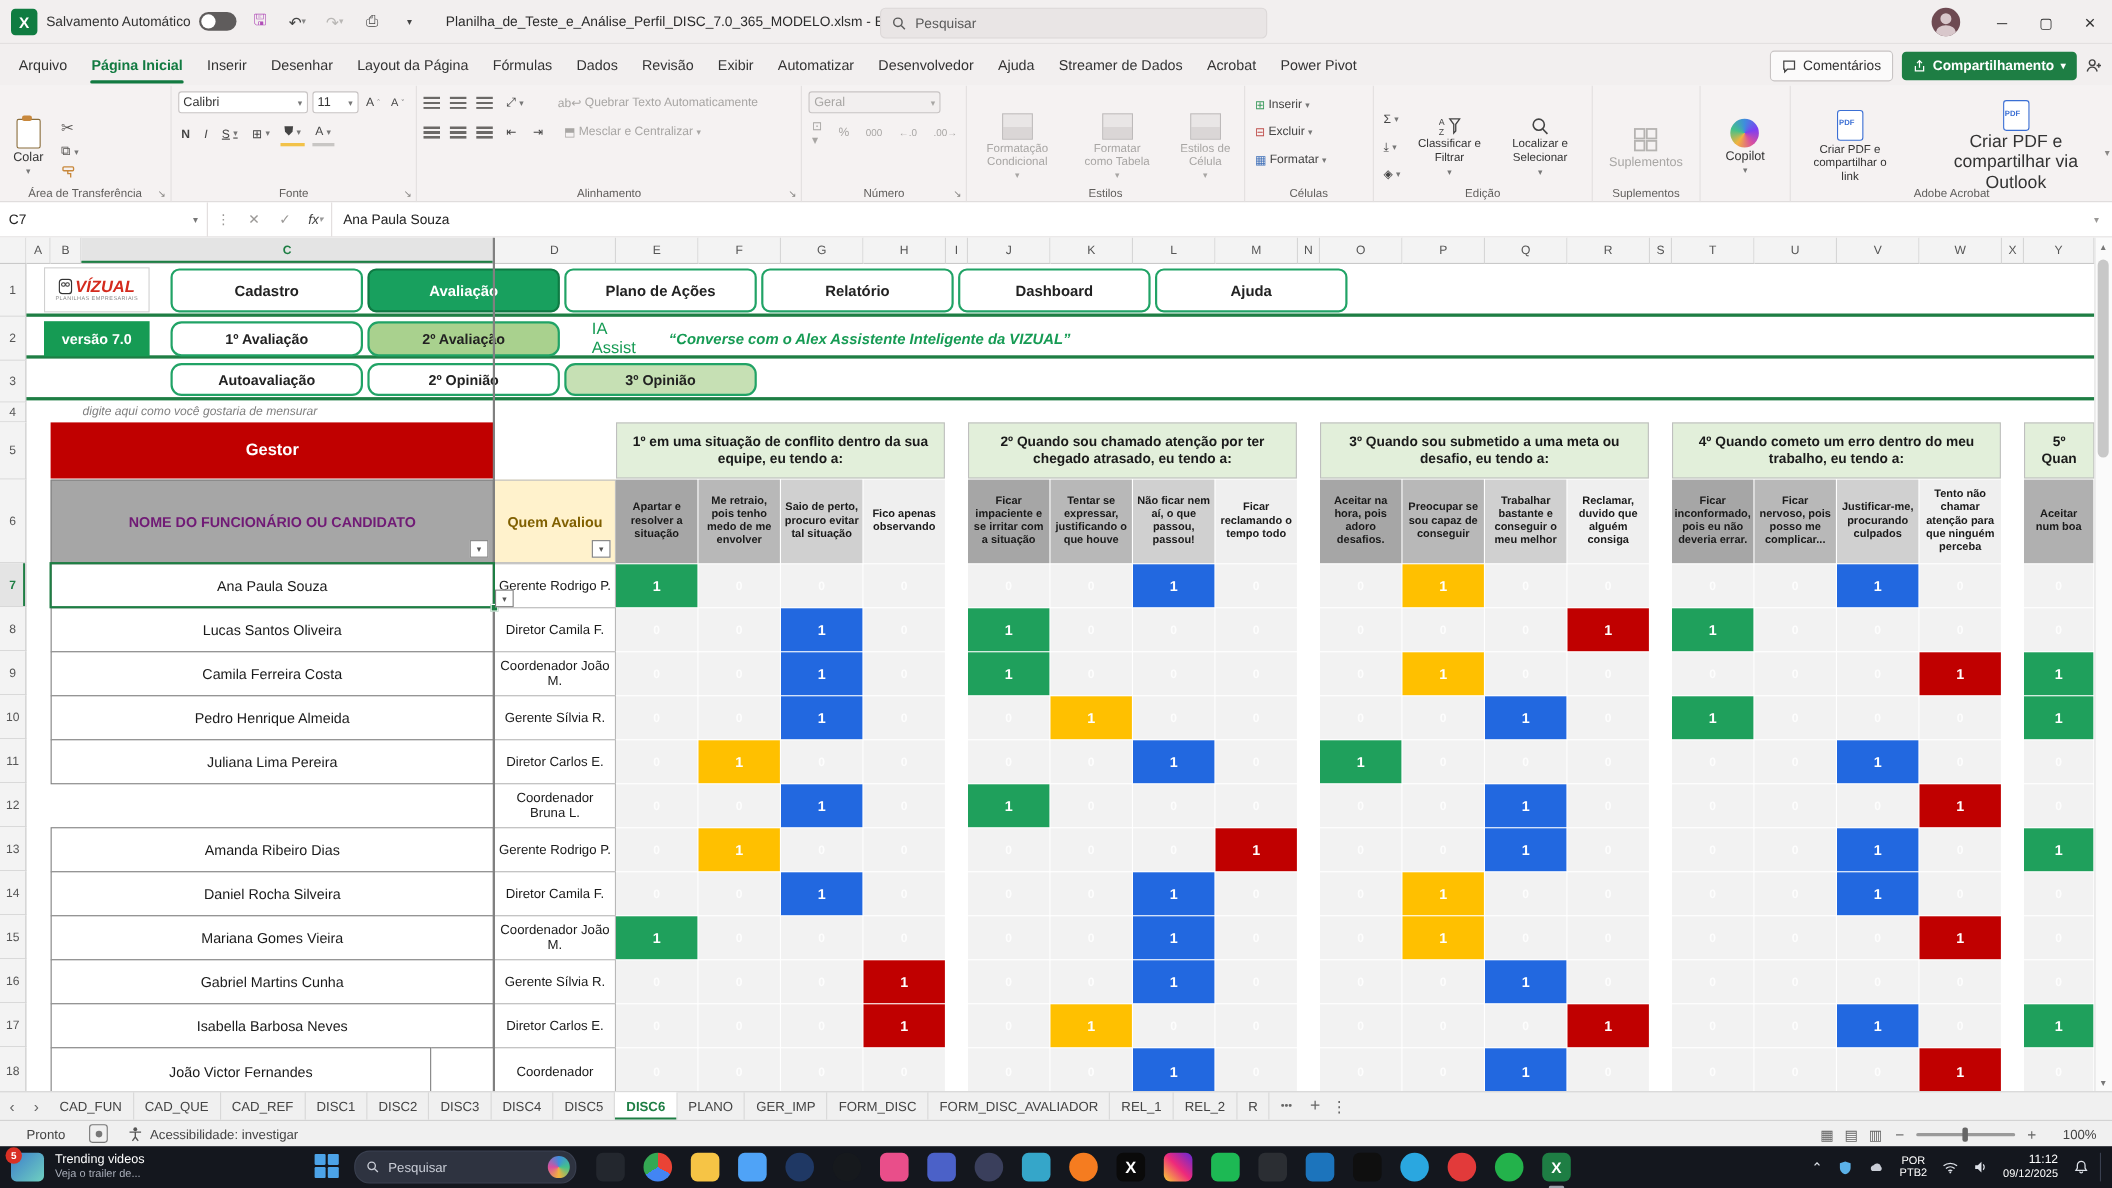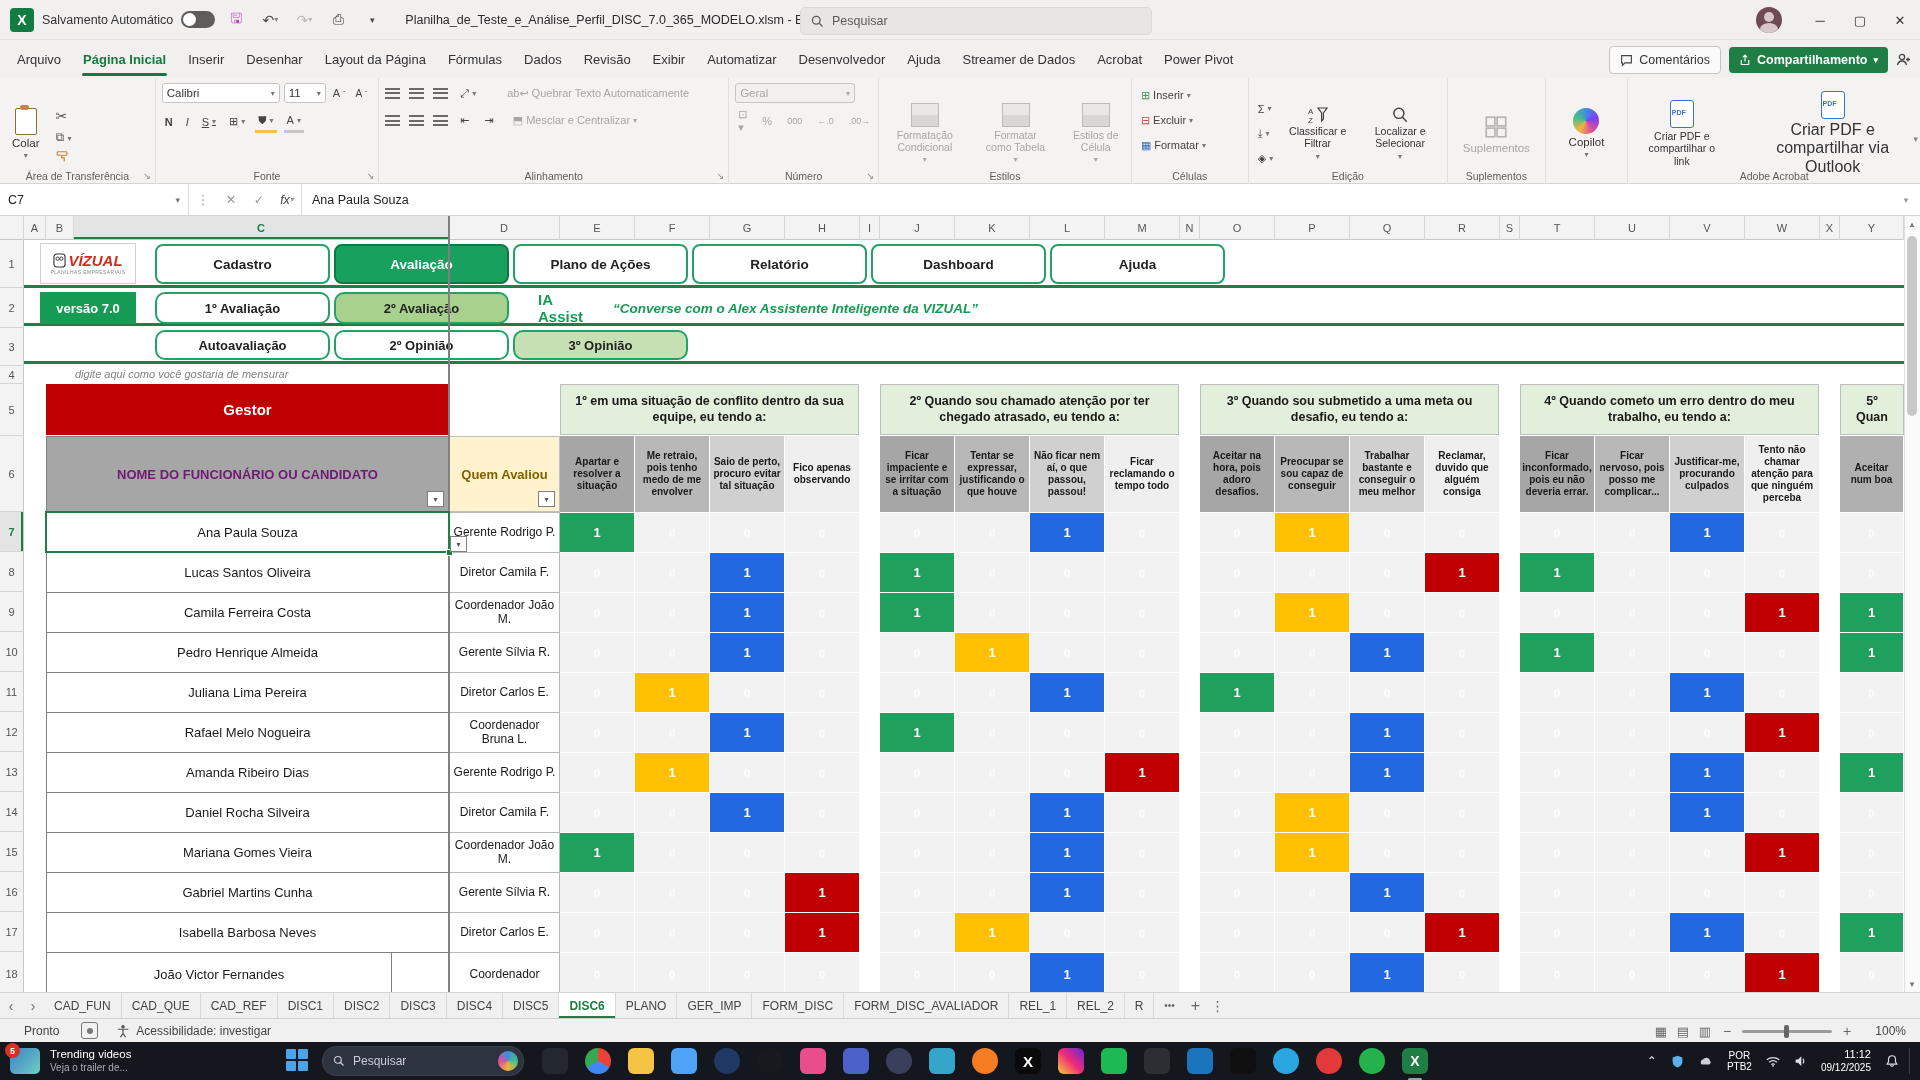--- a/index.html
+++ b/index.html
@@ -448,21 +448,21 @@
     <div class="abs navbtn" style="left: 334px; top: 76px; width: 175px; height: 32px; font-size: 13px; border-radius: 10px; background: rgb(169, 209, 142);">2º Avaliação</div>
     <div class="abs " style="left: 530px; top: 78px; width: 420px; height: 28px; display: flex; align-items: center; gap: 8px;">
       <svg width="22" height="22" viewBox="0 0 22 22">
         <rect x="3" y="6" width="16" height="12" rx="4" fill="#169B54"></rect>
         <circle cx="8.5" cy="11.5" r="1.6" fill="#fff"></circle>
         <circle cx="13.5" cy="11.5" r="1.6" fill="#fff"></circle>
         <path d="M8 15a4 2 0 006 0" stroke="#fff" fill="none" stroke-width="1.2"></path>
         <line x1="11" y1="3" x2="11" y2="6" stroke="#169B54" stroke-width="1.5"></line>
         <circle cx="11" cy="2.5" r="1.2" fill="#169B54"></circle>
       </svg>
-      <span style="font-weight:bold;font-size:15px;color:#169B54;">IA Assist</span>
+      <span style="font-weight:normal;font-size:15px;color:#169B54;">IA Assist</span>
       <svg width="16" height="16" viewBox="0 0 16 16" style="margin-left:14px;">
         <path d="M2 2h12v8H7l-4 4v-4H2z" fill="none" stroke="#169B54" stroke-width="1.5"></path>
       </svg>
       <span style="font-weight:bold;font-style:italic;font-size:13.5px;color:#169B54;white-space:nowrap;">“Converse com o Alex Assistente Inteligente da VIZUAL”</span>
     </div>
     <div class="abs navbtn" style="left: 155px; top: 114px; width: 175px; height: 30px; font-size: 13px; border-radius: 10px;">Autoavaliação</div>
     <div class="abs navbtn" style="left: 334px; top: 114px; width: 175px; height: 30px; font-size: 13px; border-radius: 10px;">2º Opinião</div>
     <div class="abs navbtn" style="left: 513px; top: 114px; width: 175px; height: 30px; font-size: 13px; border-radius: 10px; background: rgb(198, 224, 180);">3º Opinião</div>
     <div class="abs " style="left: 75px; top: 150px; width: 500px; height: 16px; font-style: italic; font-size: 11px; color: rgb(128, 128, 128); display: flex; align-items: center;">digite aqui como você gostaria de mensurar</div>
     <div class="abs " style="left: 46px; top: 168px; width: 403px; height: 51px; background: rgb(192, 0, 0); color: rgb(255, 255, 255); font-weight: bold; font-size: 15px; display: flex; align-items: center; justify-content: center;">Gestor</div>
@@ -580,21 +580,20 @@
     <div class="abs zerocell" style="left: 1105px; top: 457px; width: 74px; height: 39px;">0</div>
     <div class="abs onecell" style="left: 1200px; top: 457px; width: 74px; height: 39px; background: rgb(31, 160, 92);">1</div>
     <div class="abs zerocell" style="left: 1275px; top: 457px; width: 74px; height: 39px;">0</div>
     <div class="abs zerocell" style="left: 1350px; top: 457px; width: 74px; height: 39px;">0</div>
     <div class="abs zerocell" style="left: 1425px; top: 457px; width: 74px; height: 39px;">0</div>
     <div class="abs zerocell" style="left: 1520px; top: 457px; width: 74px; height: 39px;">0</div>
     <div class="abs zerocell" style="left: 1595px; top: 457px; width: 74px; height: 39px;">0</div>
     <div class="abs onecell" style="left: 1670px; top: 457px; width: 74px; height: 39px; background: rgb(34, 104, 224);">1</div>
     <div class="abs zerocell" style="left: 1745px; top: 457px; width: 74px; height: 39px;">0</div>
     <div class="abs zerocell" style="left: 1840px; top: 457px; width: 63px; height: 39px;">0</div>
-    <div class="abs namecell" style="left: 46px; top: 496px; width: 403px; height: 41px;">Rafael Melo Nogueira</div>
     <div class="abs evalcell" style="left: 449px; top: 496px; width: 111px; height: 41px;">Coordenador Bruna L.</div>
     <div class="abs zerocell" style="left: 560px; top: 497px; width: 74px; height: 39px;">0</div>
     <div class="abs zerocell" style="left: 635px; top: 497px; width: 74px; height: 39px;">0</div>
     <div class="abs onecell" style="left: 710px; top: 497px; width: 74px; height: 39px; background: rgb(34, 104, 224);">1</div>
     <div class="abs zerocell" style="left: 785px; top: 497px; width: 74px; height: 39px;">0</div>
     <div class="abs onecell" style="left: 880px; top: 497px; width: 74px; height: 39px; background: rgb(31, 160, 92);">1</div>
     <div class="abs zerocell" style="left: 955px; top: 497px; width: 74px; height: 39px;">0</div>
     <div class="abs zerocell" style="left: 1030px; top: 497px; width: 74px; height: 39px;">0</div>
     <div class="abs zerocell" style="left: 1105px; top: 497px; width: 74px; height: 39px;">0</div>
     <div class="abs zerocell" style="left: 1200px; top: 497px; width: 74px; height: 39px;">0</div>

